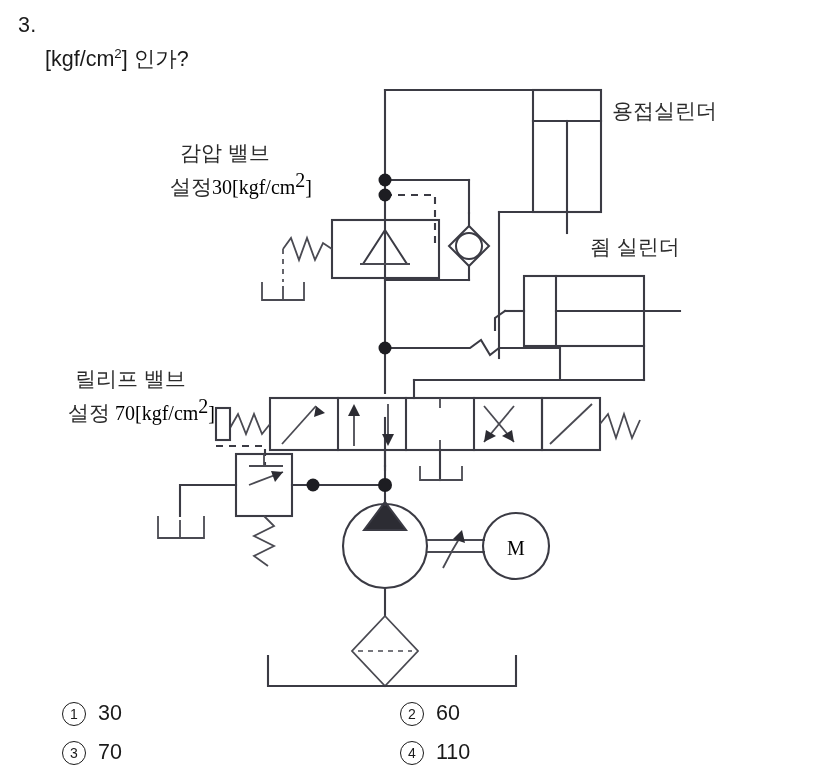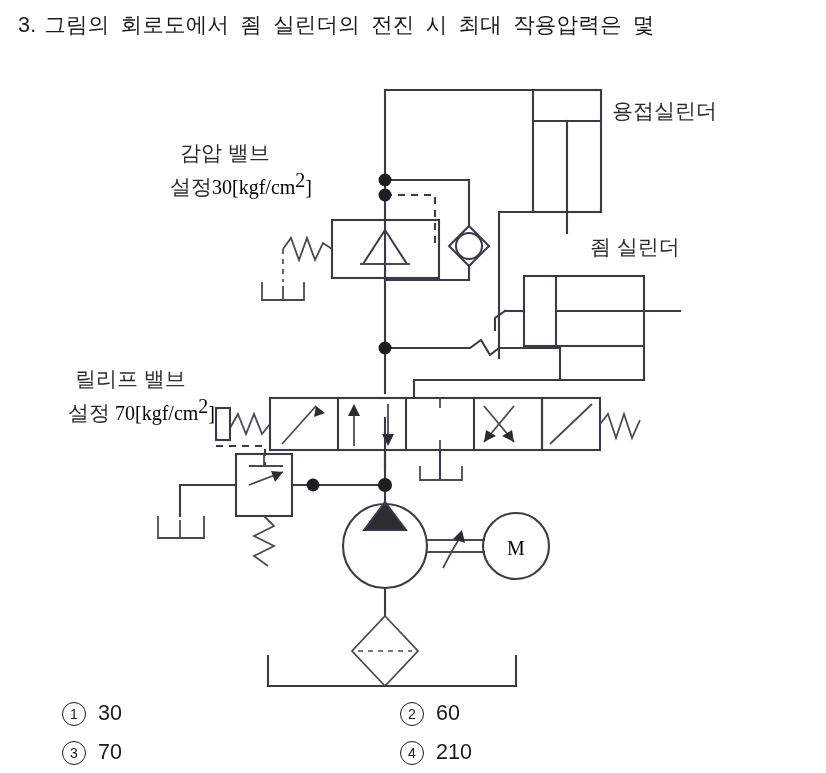--- a/index.html
+++ b/index.html
@@ -146,21 +146,23 @@
     margin-right: 12px;
     flex: 0 0 auto;
   }
 </style>
 </head>
 <body>
 
 <div id="question">
   <div class="q-line">
     <span class="q-num">3.</span>
-    <span class="q-text">그림의 회로도에서 죔 실린더의 전진 시 최대 작용압력은 몇</span>
+  </div>
+  <div class="q-line2">
+    <span class="unit">[kgf/cm</span><sup>2</sup><span>] 인가?</span>
   </div>
 </div>
 
 <div id="diagram-wrap">
 <svg id="diagram" width="826" height="625" viewBox="0 0 826 625" xmlns="http://www.w3.org/2000/svg">
 
   <g>
     <text class="lbl" x="180" y="92">감압 밸브</text>
     <text x="170" y="126">
       <tspan class="lbl">설정</tspan><tspan class="lbl-s">30</tspan><tspan class="lbl-s">[kgf/cm</tspan><tspan class="lbl-s" dy="-7" font-size="13">2</tspan><tspan class="lbl-s" dy="7">]</tspan>
@@ -370,16 +372,16 @@
       <span>60</span>
     </div>
   </div>
   <div class="opt-row">
     <div class="opt opt-a">
       <span class="opt-mark">3</span>
       <span>70</span>
     </div>
     <div class="opt opt-b">
       <span class="opt-mark">4</span>
-      <span>210</span>
+      <span>110</span>
     </div>
   </div>
 </div>
 
 </body></html>

